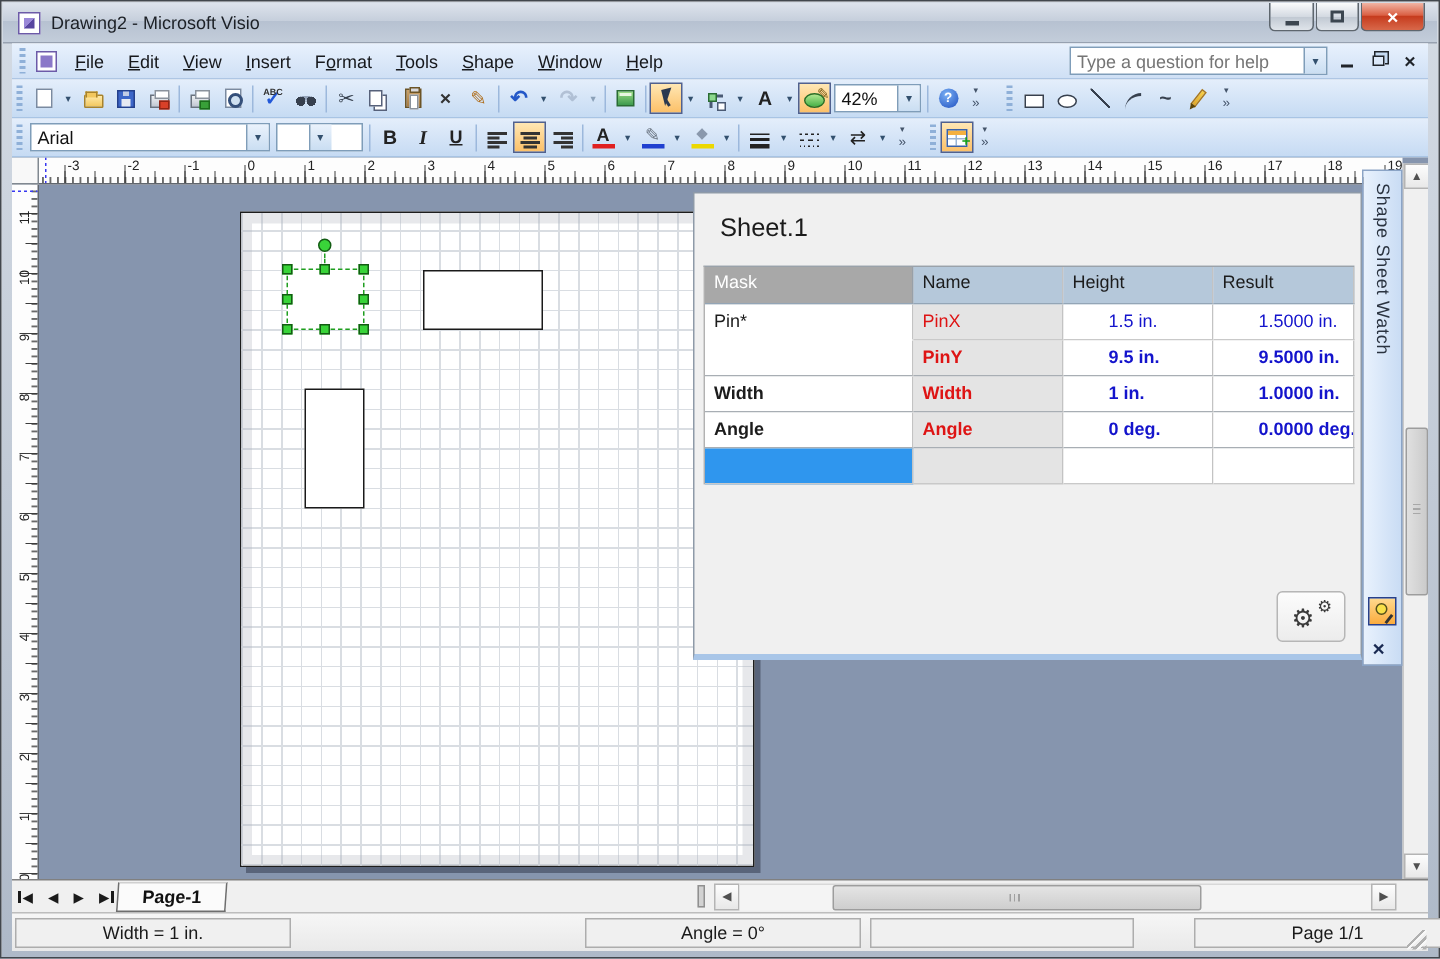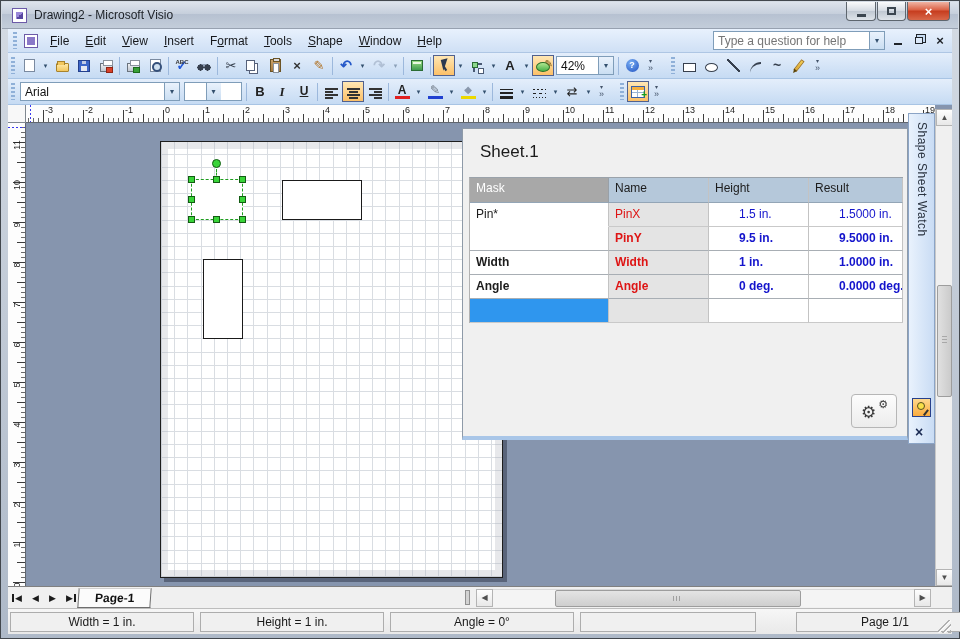--- a/index.html
+++ b/index.html
@@ -733,21 +733,20 @@
       <span class="splitter"></span>
       <span class="hs-left">◀</span>
       <div class="hs-track">
         <div class="hs-thumb"></div>
       </div>
       <span class="hs-right">▶</span>
     </div>
 
     <div class="statusbar">
       <span class="spanel sp1">Width = 1 in.</span>
-      <span class="spanel sp2">Height = 1 in.</span>
       <span class="spanel sp3">Angle = 0°</span>
       <span class="spanel sp4"></span>
       <span class="spanel sp5">Page 1/1</span>
       <span class="rgrip"></span>
     </div>
 
   </div>
 </div>
 
 </body></html>

